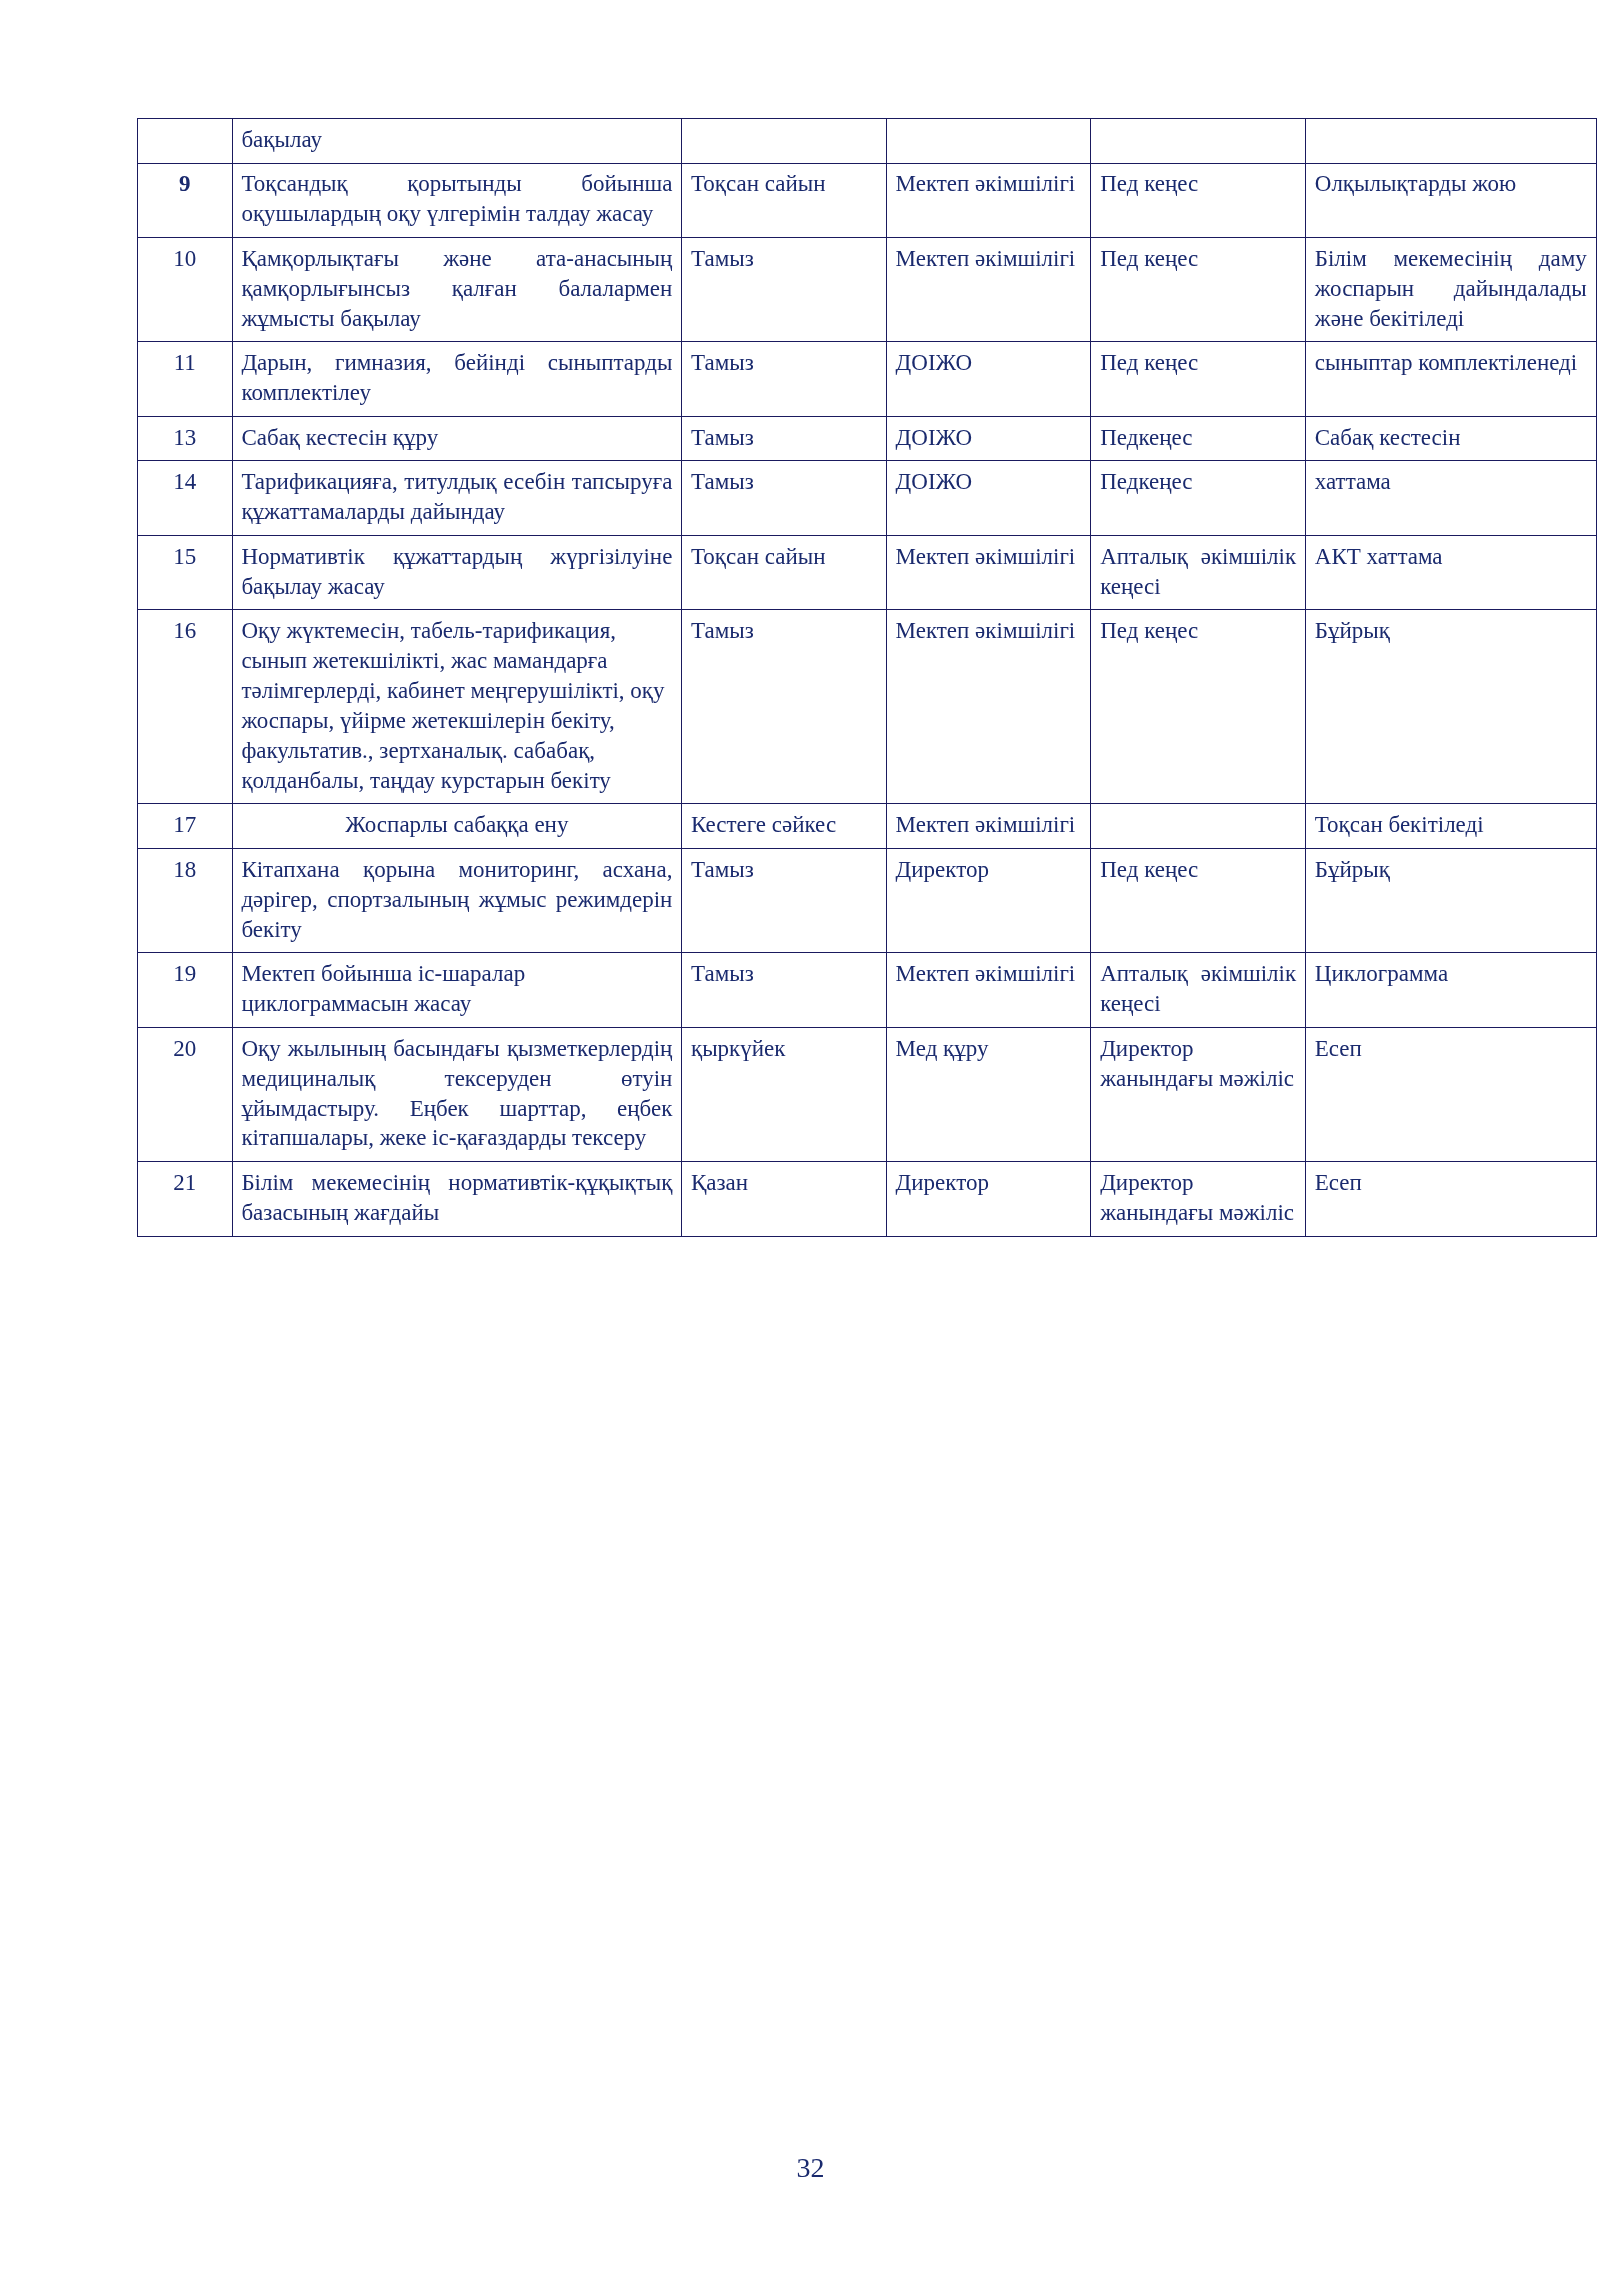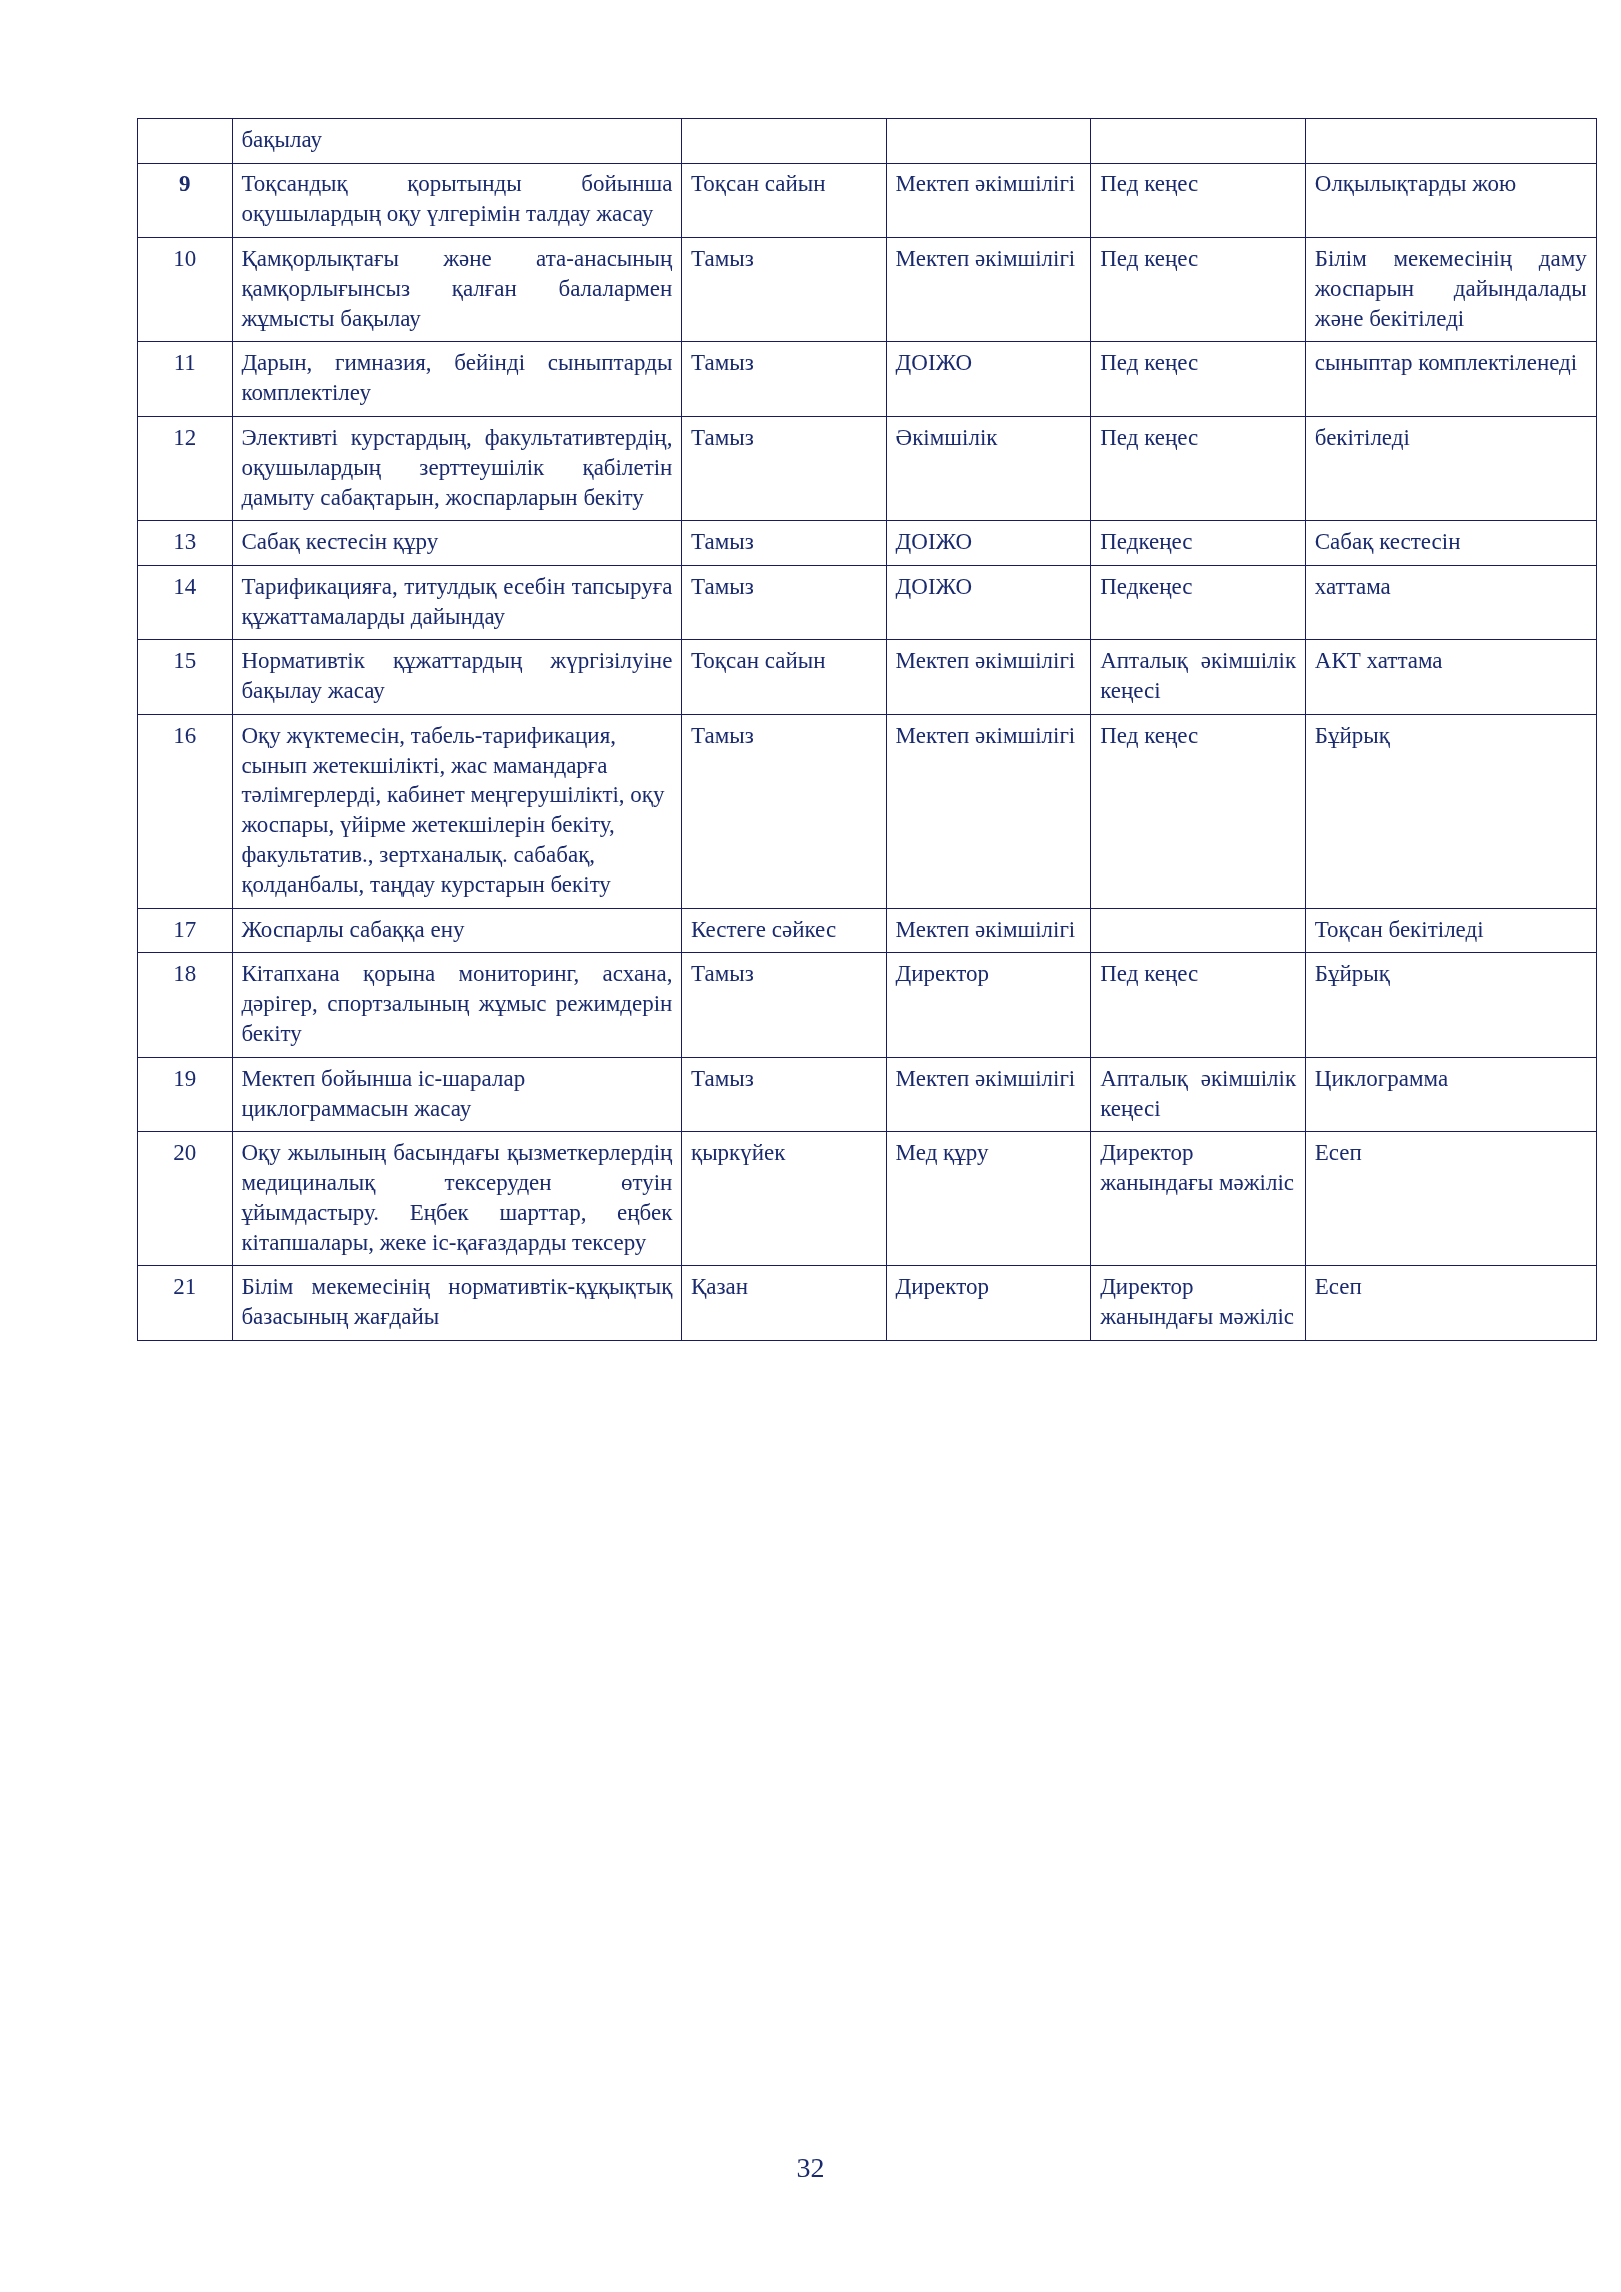--- a/index.html
+++ b/index.html
@@ -107,28 +107,20 @@
 
         <tr>
           <td class="c-num">11</td>
           <td class="c-task">Дарын, гимназия, бейінді сыныптарды комплектілеу</td>
           <td class="c-time">Тамыз</td>
           <td class="c-resp">ДОІЖО</td>
           <td class="c-where">Пед кеңес</td>
           <td class="c-out">сыныптар комплектіленеді</td>
         </tr>
 
-        <tr>
-          <td class="c-num">12</td>
-          <td class="c-task">Элективті курстардың, факультативтердің, оқушылардың зерттеушілік қабілетін дамыту сабақтарын, жоспарларын бекіту</td>
-          <td class="c-time">Тамыз</td>
-          <td class="c-resp">Әкімшілік</td>
-          <td class="c-where">Пед кеңес</td>
-          <td class="c-out"> бекітіледі</td>
-        </tr>
 
         <tr>
           <td class="c-num">13</td>
           <td class="c-task">Сабақ кестесін құру</td>
           <td class="c-time">Тамыз</td>
           <td class="c-resp">ДОІЖО</td>
           <td class="c-where">Педкеңес</td>
           <td class="c-out">Сабақ кестесін</td>
         </tr>
 
@@ -154,21 +146,21 @@
           <td class="c-num">16</td>
           <td class="c-task" style="text-align:left;">Оқу жүктемесін, табель-тарификация, сынып жетекшілікті, жас мамандарға тәлімгерлерді, кабинет меңгерушілікті,  оқу жоспары, үйірме жетекшілерін бекіту, факультатив., зертханалық. сабабақ, қолданбалы, таңдау курстарын бекіту</td>
           <td class="c-time">Тамыз</td>
           <td class="c-resp">Мектеп әкімшілігі</td>
           <td class="c-where">Пед кеңес</td>
           <td class="c-out">Бұйрық</td>
         </tr>
 
         <tr>
           <td class="c-num">17</td>
-          <td class="c-task" style="text-align:left;">Жоспарлы сабаққа ену</td>
+          <td class="c-task" style="text-align:center;">Жоспарлы сабаққа ену</td>
           <td class="c-time">Кестеге сәйкес</td>
           <td class="c-resp">Мектеп әкімшілігі</td>
           <td class="c-where"></td>
           <td class="c-out">Тоқсан бекітіледі</td>
         </tr>
 
         <tr>
           <td class="c-num">18</td>
           <td class="c-task">Кітапхана қорына мониторинг, асхана, дәрігер, спортзалының жұмыс режимдерін бекіту</td>
           <td class="c-time">Тамыз</td>

